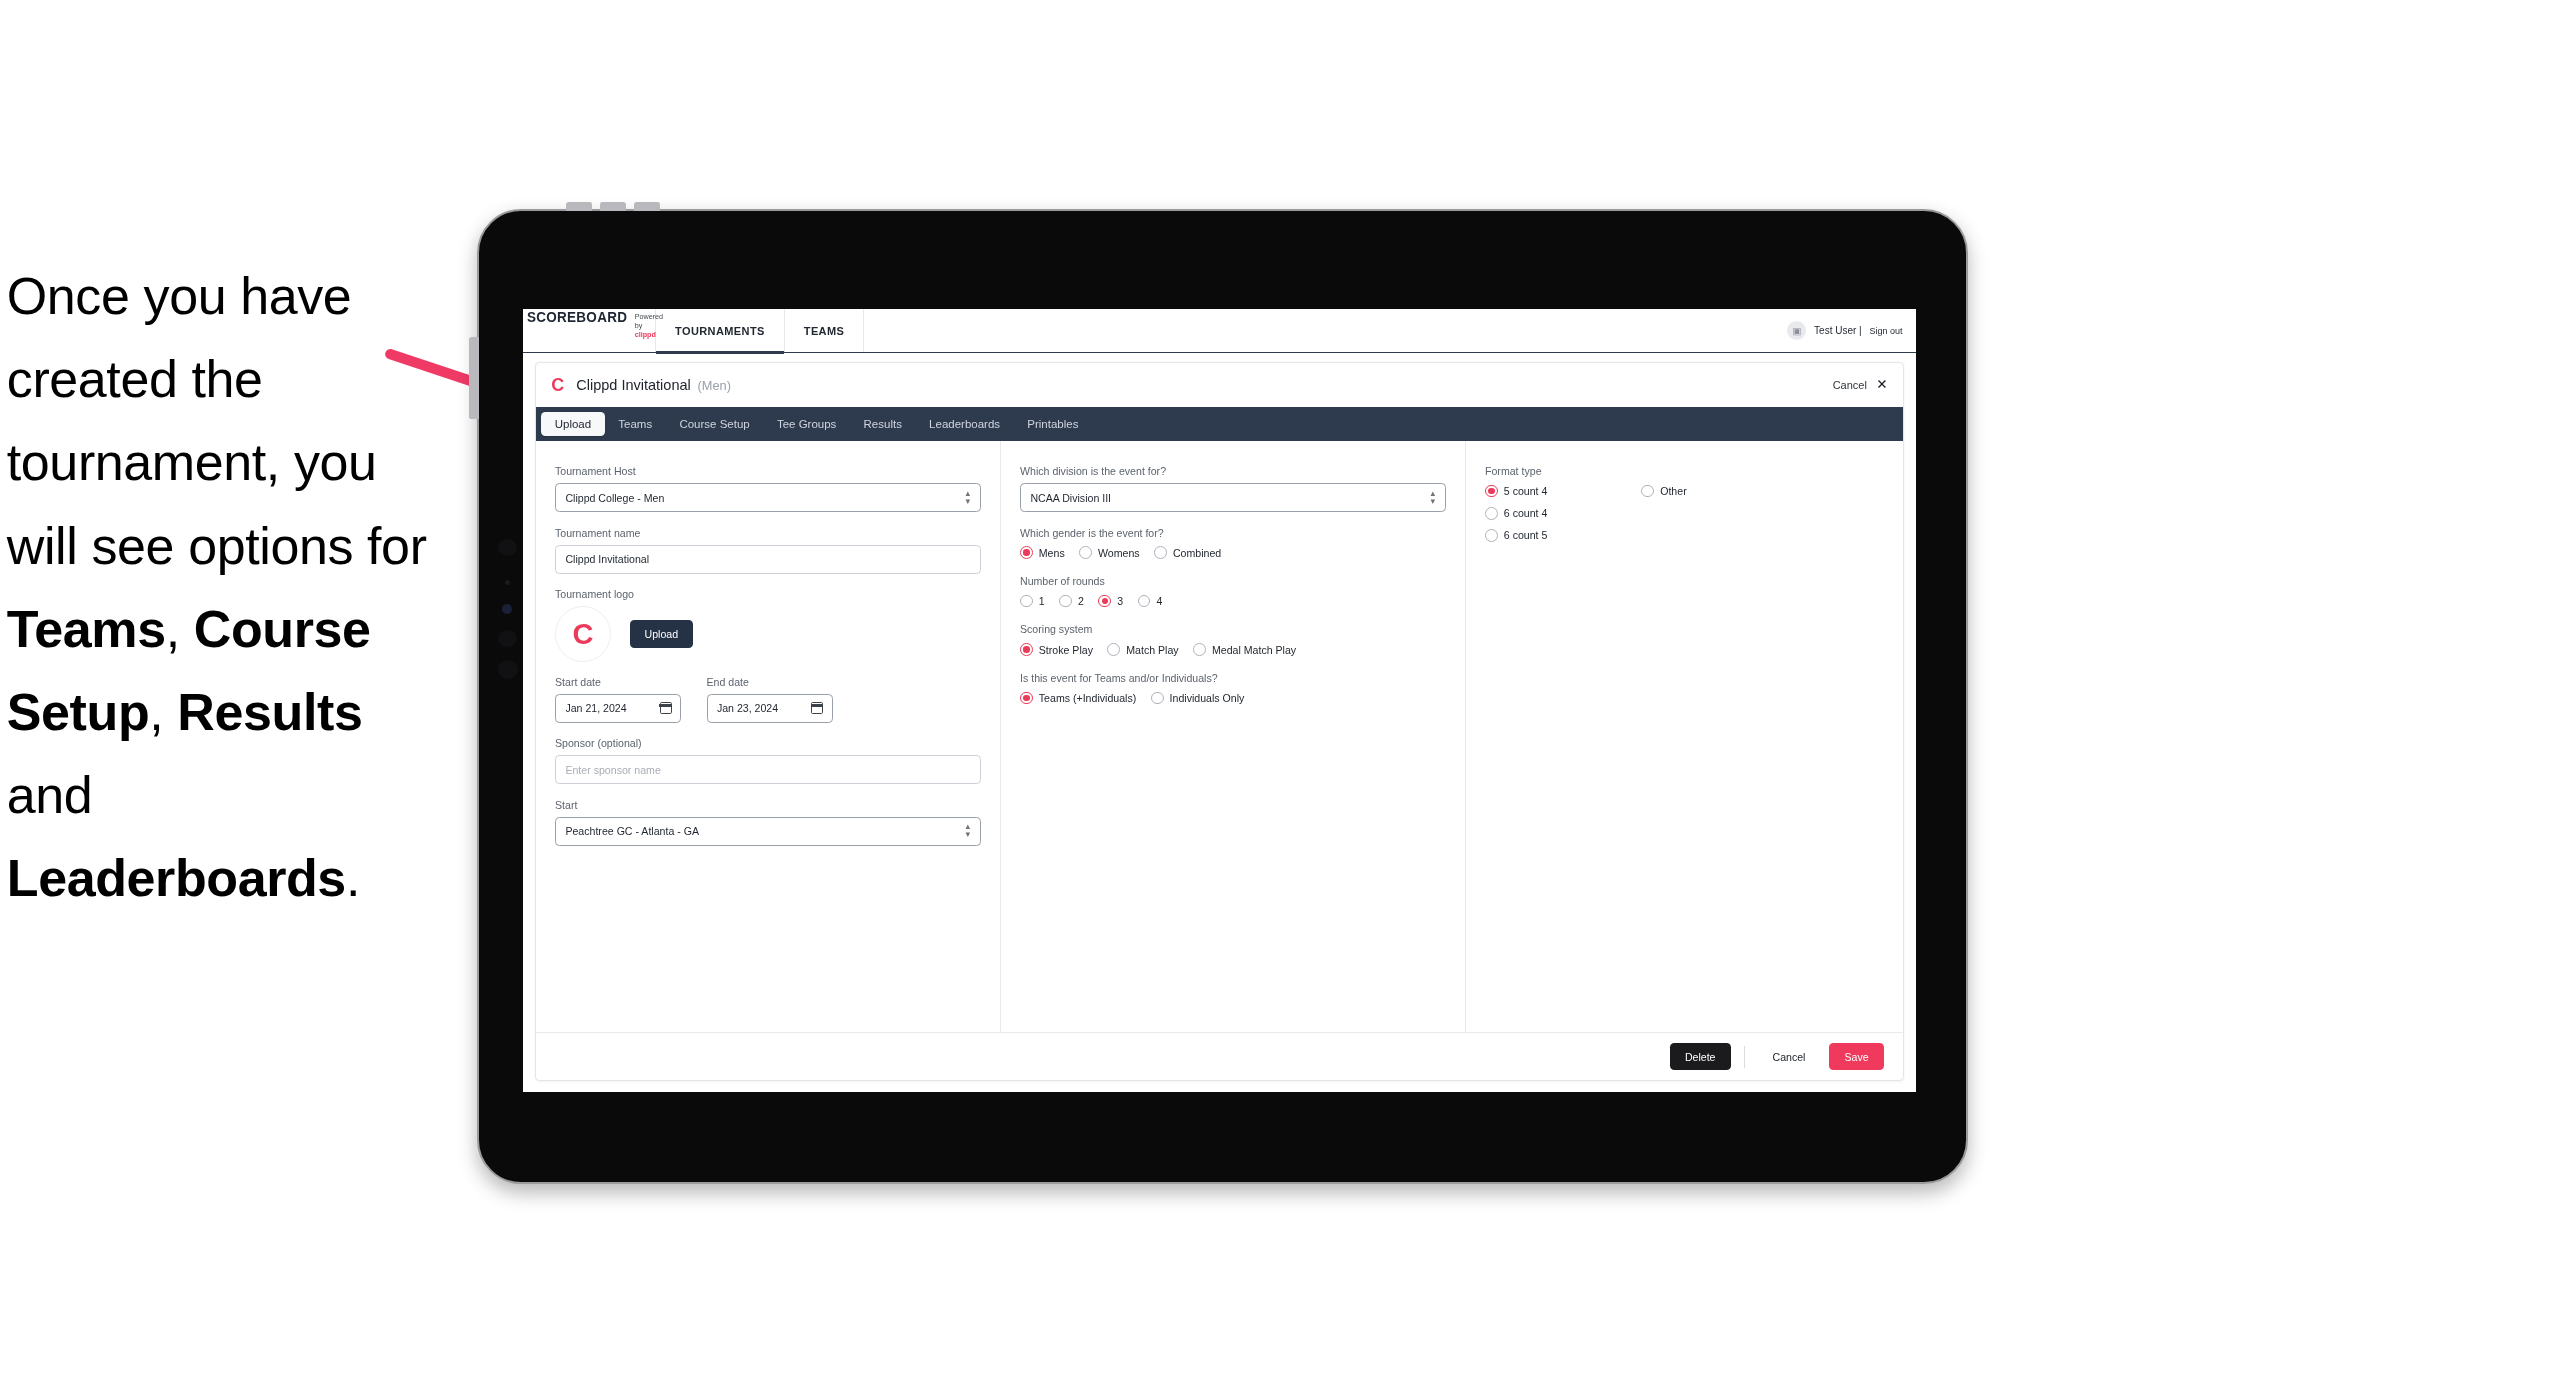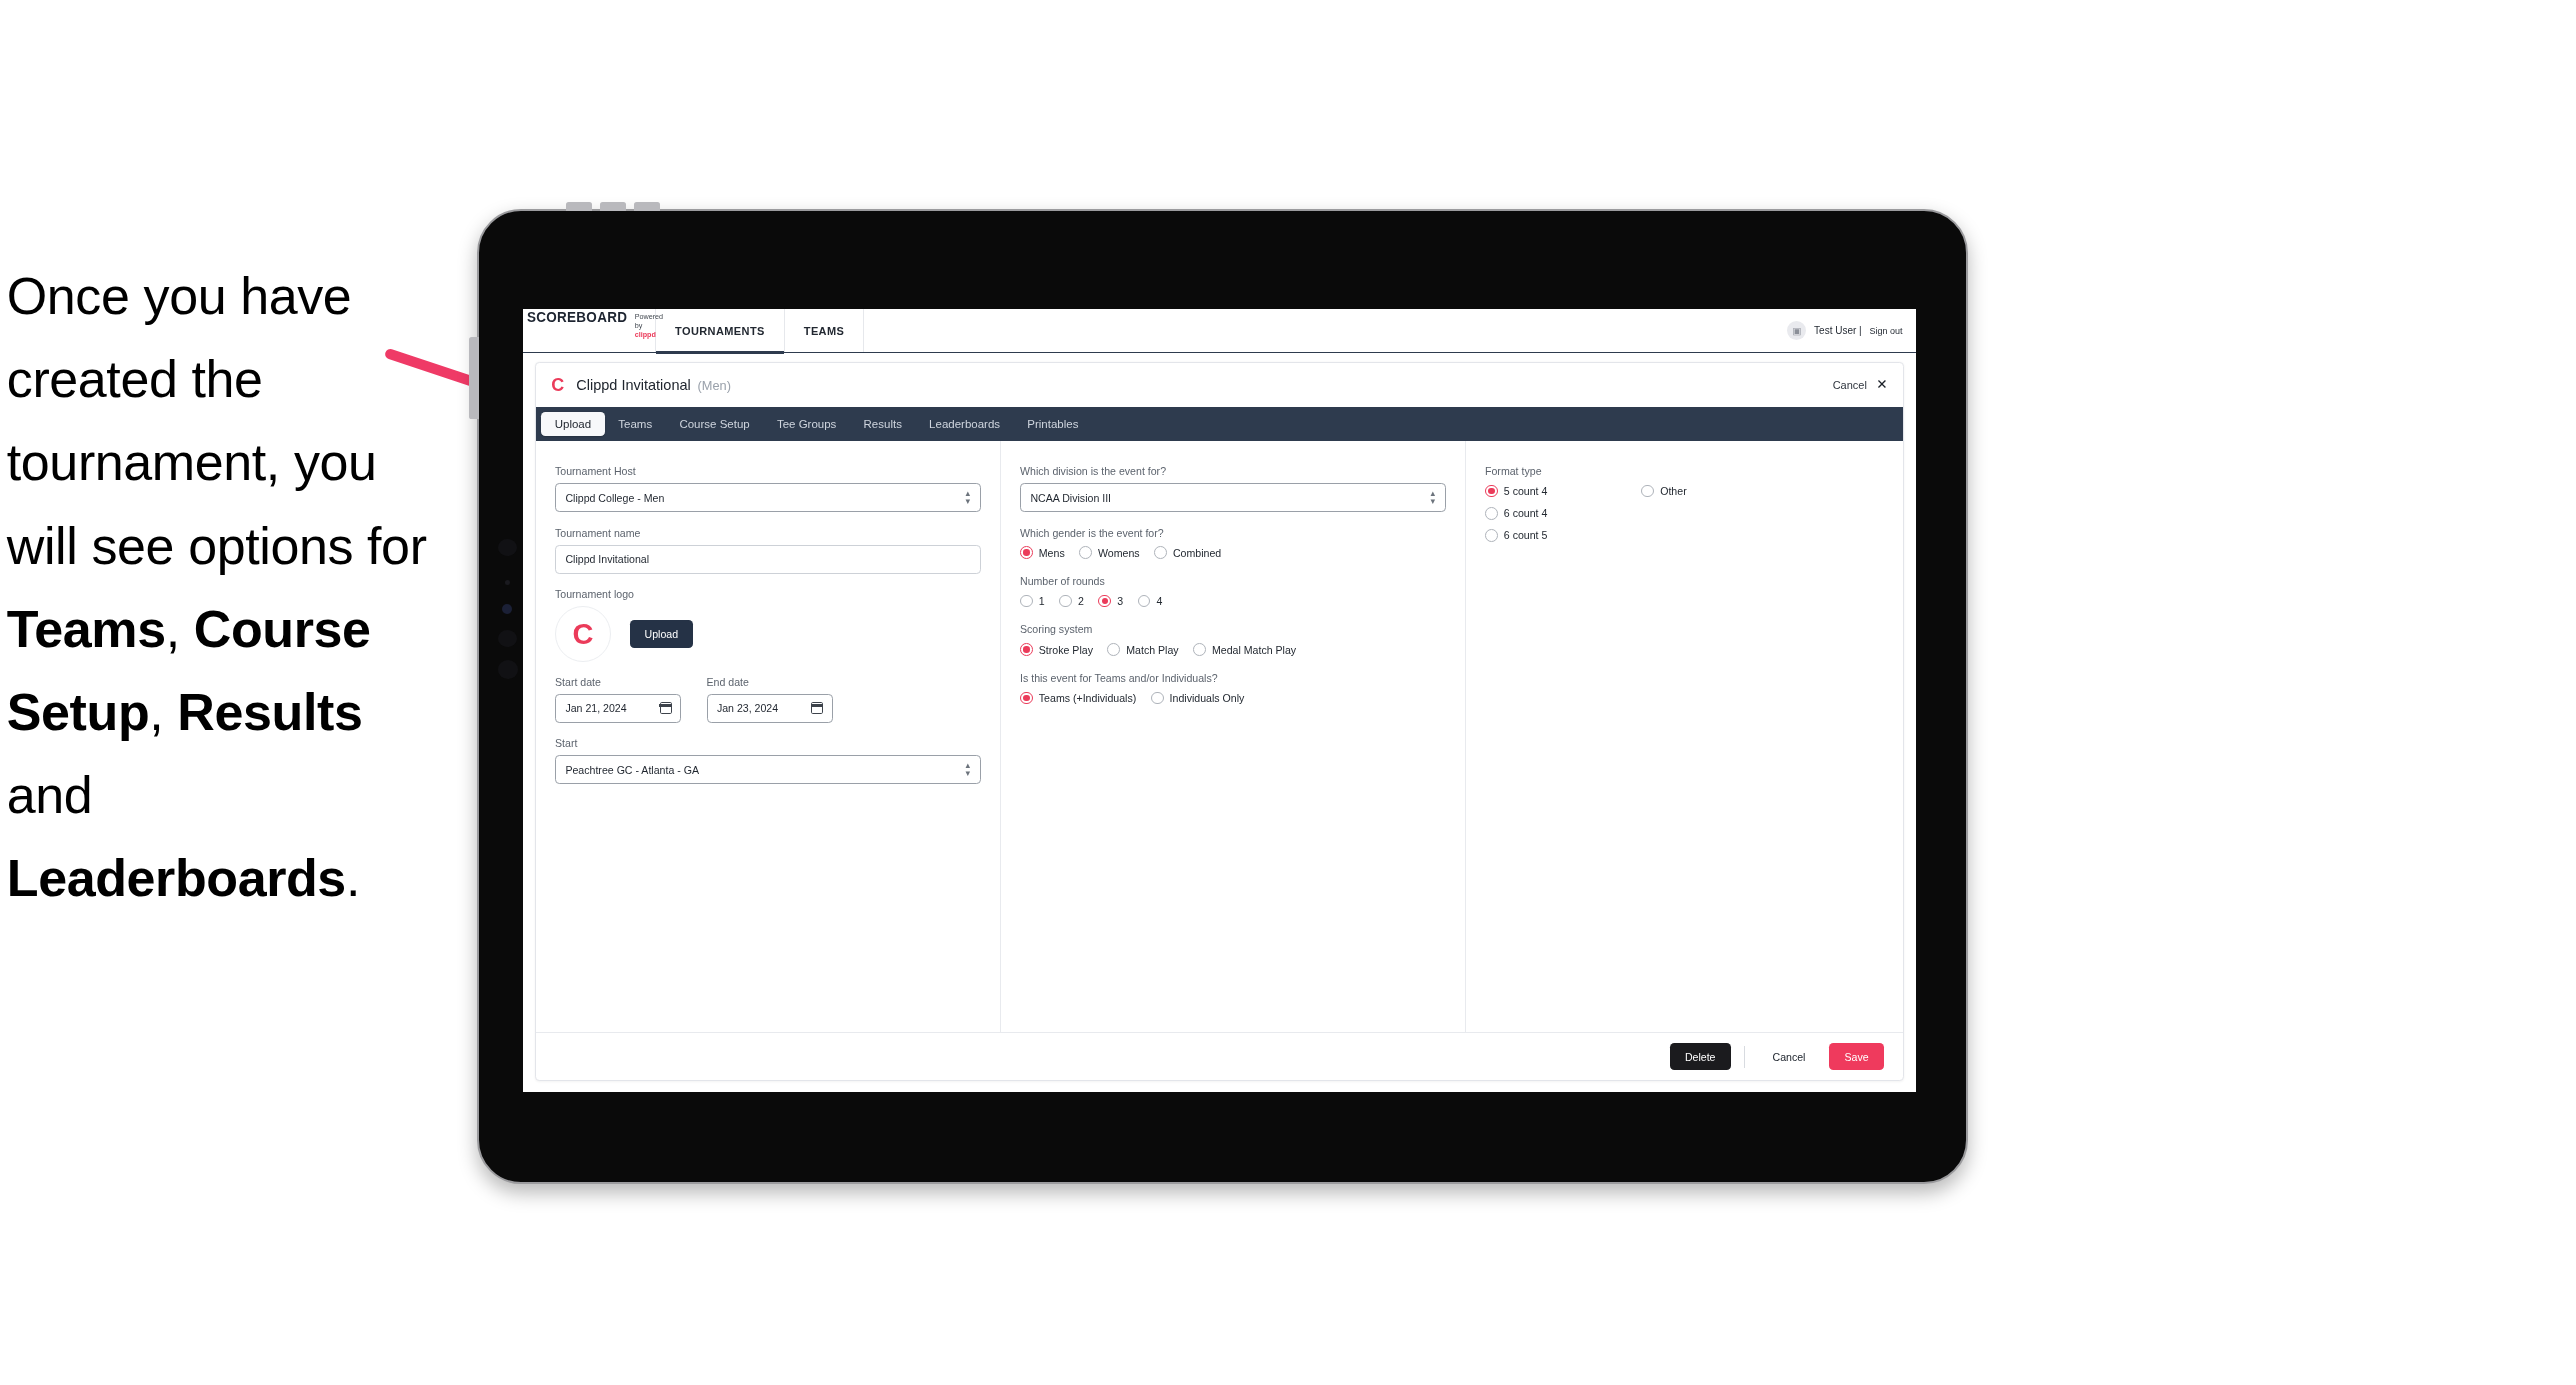--- a/index.html
+++ b/index.html
@@ -412,20 +412,26 @@
             </div>
             <div>
               <div class="field-label">End date</div>
               <div class="input-box">
                 <span>Jan 23, 2024</span>
                 <span class="cal-icon"></span>
               </div>
             </div>
           </div>
 
+          <div class="field-block">
+            <div class="field-label">Sponsor (optional)</div>
+            <div class="input-box light">
+              <span class="ph">Enter sponsor name</span>
+            </div>
+          </div>
 
           <div class="field-block">
             <div class="field-label">Start</div>
             <div class="select-box">
               <span>Peachtree GC - Atlanta - GA</span>
               <span class="caret">▲<br>▼</span>
             </div>
           </div>
 
         </div>

